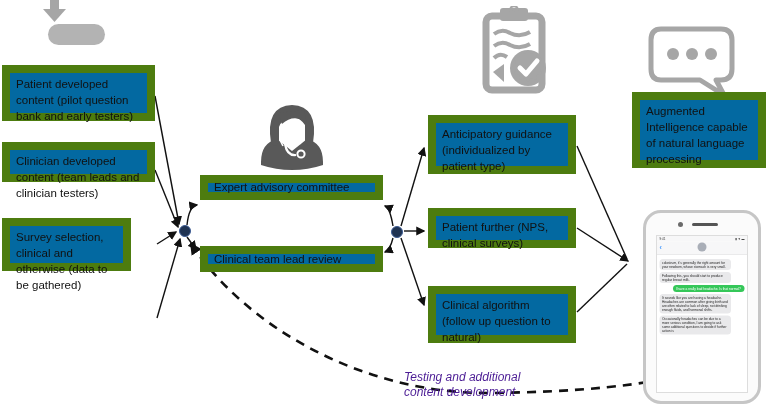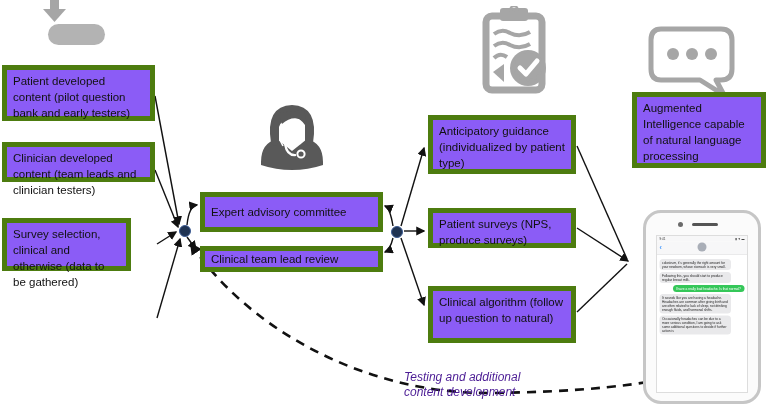--- a/index.html
+++ b/index.html
@@ -1,21 +1,21 @@
 <!DOCTYPE html>
 <html><head>
 <meta charset="utf-8">
 <style>
   html,body{margin:0;padding:0;background:#fff;}
   #stage{
     position:relative;width:769px;height:404px;overflow:hidden;
     background:#fff;font-family:"Liberation Sans",sans-serif;color:#111;
   }
   .box{
-    position:absolute;background:#8b5cf6;border:5px solid #4d7c0f;
+    position:absolute;background:#0369a1;border:8px solid #4d7c0f;
     padding:3px 6px;font-size:11.5px;line-height:1.4;color:#111;
     box-sizing:border-box;
   }
   .box.mid{display:flex;align-items:center;}
   #arrows{position:absolute;left:0;top:0;z-index:1;}
   .box,.lbl{z-index:2;}
   .lbl{position:absolute;font-size:12px;line-height:1.25;color:#4c1d95;font-style:italic;}
   .icon{position:absolute;z-index:2;}
   
   #phone{
@@ -117,25 +117,25 @@
     <path d="M 13,3 H 73 Q 84,3 84,14 V 43 Q 84,54 73,54 H 68 L 76,69 L 52,54 H 13 Q 3,54 3,43 V 14 Q 3,3 13,3 Z" fill="#fff" stroke="#a6a6a6" stroke-width="5" stroke-linejoin="round"></path>
     <circle cx="25" cy="28" r="6" fill="#a6a6a6"></circle>
     <circle cx="44" cy="28" r="6" fill="#a6a6a6"></circle>
     <circle cx="63" cy="28" r="6" fill="#a6a6a6"></circle>
   </svg>
 
   <div class="box" style="left:2px;top:65px;width:153px;height:56px">Patient developed content (pilot question bank and early testers)</div>
   <div class="box" style="left:2px;top:142px;width:153px;height:40px">Clinician developed content (team leads and clinician testers)</div>
   <div class="box" style="left:2px;top:218px;width:129px;height:53px">Survey selection, clinical and otherwise (data to be gathered)</div>
 
-  <div class="box mid" style="left:200px;top:192px;width:183px;height:40px">Expert advisory committee</div>
+  <div class="box mid" style="left:200px;top:175px;width:183px;height:25px">Expert advisory committee</div>
   <div class="box mid" style="left:200px;top:246px;width:183px;height:26px">Clinical team lead review</div>
 
   <div class="box" style="left:428px;top:115px;width:148px;height:59px">Anticipatory guidance (individualized by patient type)</div>
-  <div class="box" style="left:428px;top:208px;width:148px;height:40px">Patient surveys (NPS, produce surveys)</div>
+  <div class="box" style="left:428px;top:208px;width:148px;height:40px">Patient further (NPS, clinical surveys)</div>
   <div class="box" style="left:428px;top:286px;width:148px;height:57px">Clinical algorithm (follow up question to natural)</div>
 
   <div class="box" style="left:632px;top:92px;width:134px;height:76px">Augmented Intelligence capable of natural language processing</div>
 
   <div class="lbl" style="left:404px;top:370px;width:136px">Testing and additional content development</div>
 
   <div id="phone">
     <div class="cam"></div>
     <div class="speaker"></div>
     <div id="screen">

